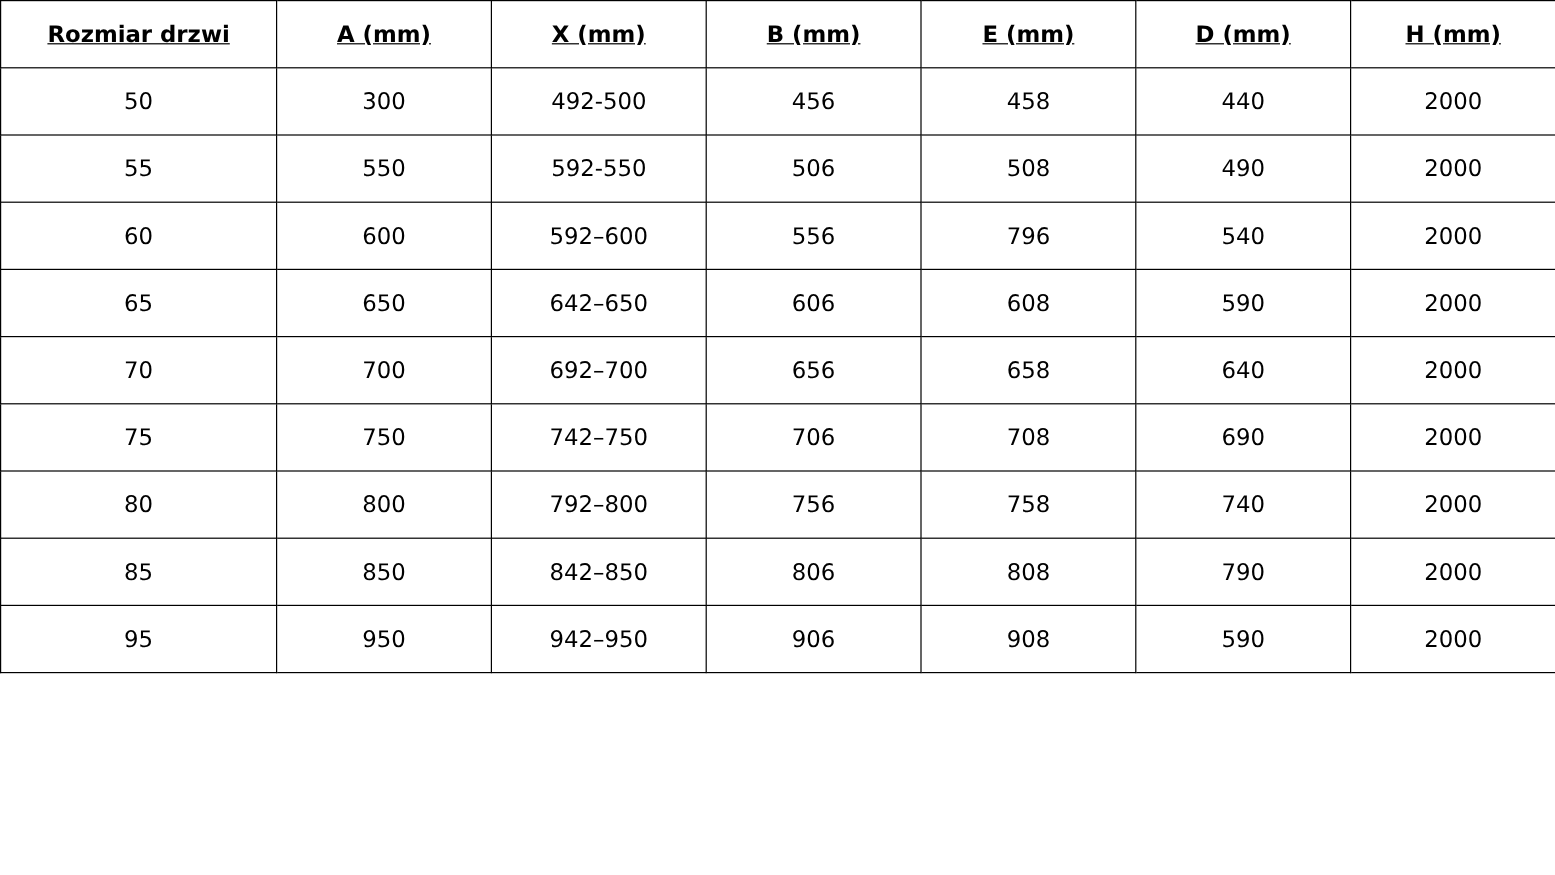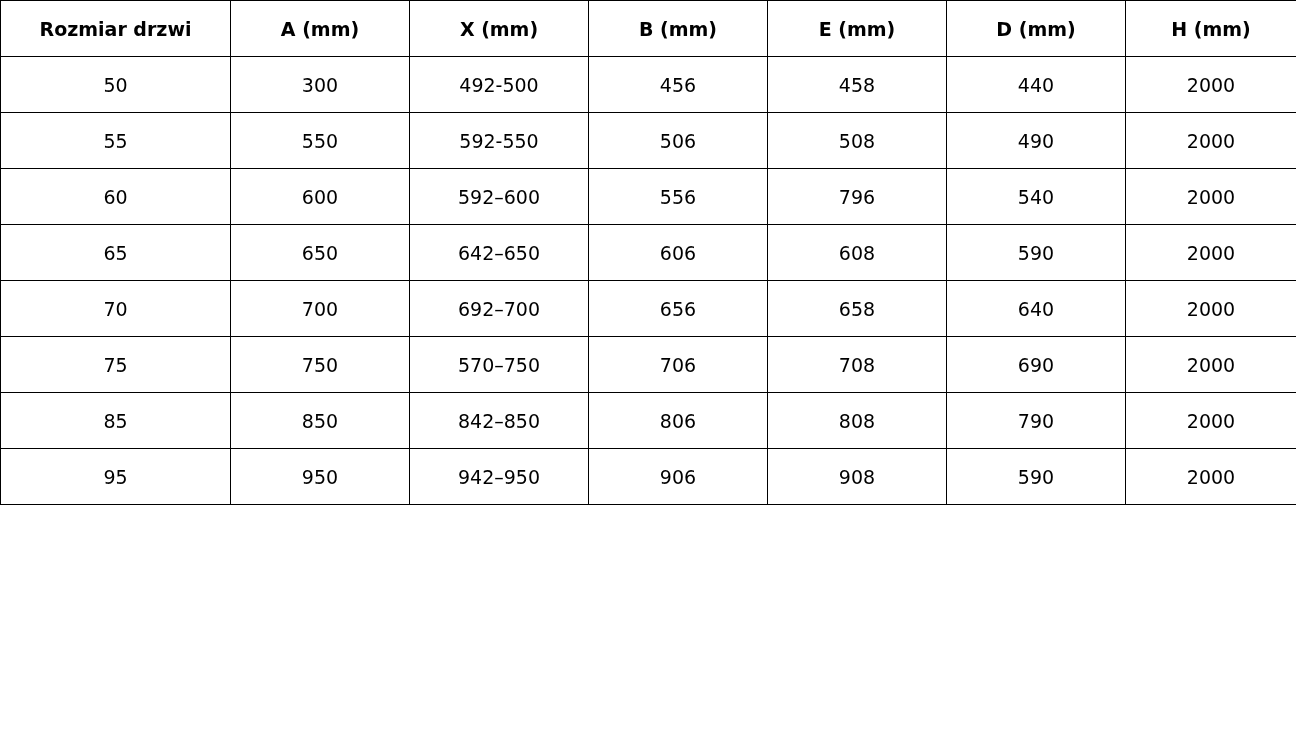--- a/index.html
+++ b/index.html
@@ -31,20 +31,21 @@
     vertical-align: middle;
     font-size: 19px;
     height: 56px;
     padding: 0 4px;
     box-sizing: border-box;
     white-space: nowrap;
   }
   table.spec th {
     font-weight: bold;
     font-size: 19px;
+    text-decoration: underline;
   }
   table.spec td {
     font-weight: normal;
   }
   
   col.c0 { width: 230px; }
   col.c1 { width: 179px; }
   col.c2 { width: 179px; }
   col.c3 { width: 179px; }
   col.c4 { width: 179px; }
@@ -118,24 +119,33 @@
         <td>700</td>
         <td>692–700</td>
         <td>656</td>
         <td>658</td>
         <td>640</td>
         <td>2000</td>
       </tr>
       <tr>
         <td>75</td>
         <td>750</td>
-        <td>570–750</td>
+        <td>742–750</td>
         <td>706</td>
         <td>708</td>
         <td>690</td>
+        <td>2000</td>
+      </tr>
+      <tr>
+        <td>80</td>
+        <td>800</td>
+        <td>792–800</td>
+        <td>756</td>
+        <td>758</td>
+        <td>740</td>
         <td>2000</td>
       </tr>
       <tr>
         <td>85</td>
         <td>850</td>
         <td>842–850</td>
         <td>806</td>
         <td>808</td>
         <td>790</td>
         <td>2000</td>

